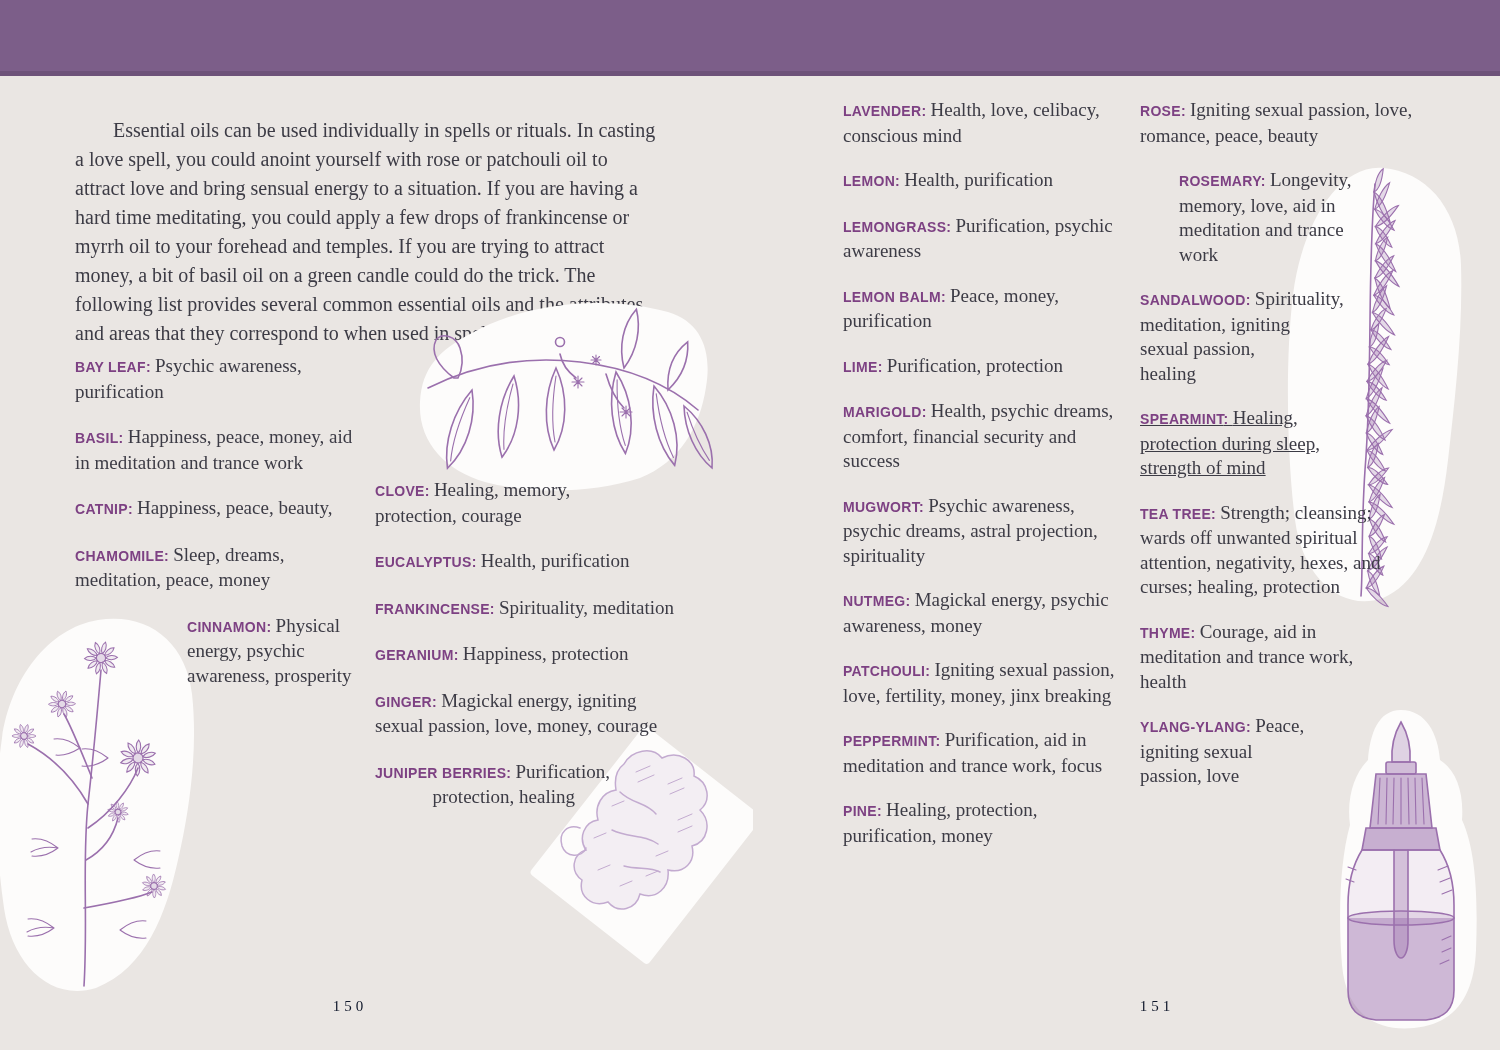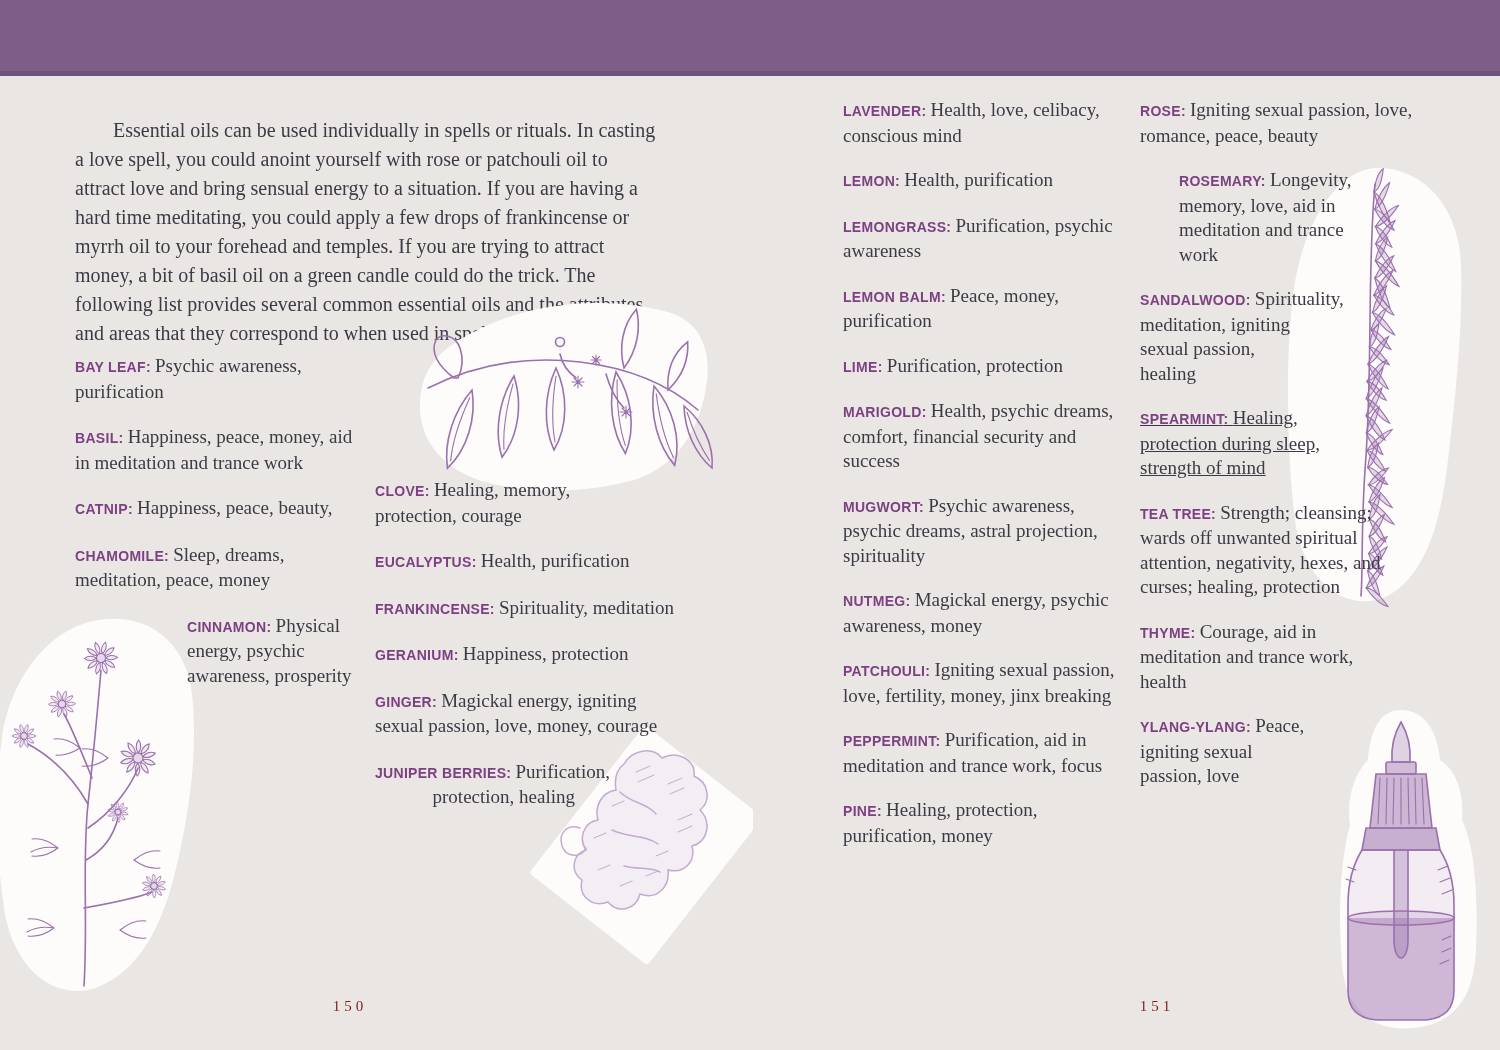--- a/index.html
+++ b/index.html
@@ -40,21 +40,21 @@
   #left-col2 .entry:nth-of-type(6){width:200px;text-align:right;}
   
   #right-col2 .entry:nth-of-type(2){width:206px;margin-left:39px;}
   #right-col2 .entry:nth-of-type(3){width:156px;}
   #right-col2 .entry:nth-of-type(4){width:190px;text-decoration:underline;}
   #right-col2 .entry:nth-of-type(5){width:258px;}
   #right-col2 .entry:nth-of-type(6){width:226px;}
   #right-col2 .entry:nth-of-type(7){width:130px;}
   .pagenum{
     position:absolute;top:998px;width:140px;text-align:center;
-    font-size:15px;letter-spacing:4px;color:#7f1d1d;z-index:2;
+    font-size:15px;letter-spacing:4px;color:#0f172a;z-index:2;
   }
   #pagenum-left{left:280px;}
   #pagenum-right{left:1087px;}
   .illu{position:absolute;z-index:1;}
   #illu-clove{left:410px;top:292px;}
   #illu-chamomile{left:-12px;top:608px;}
   #illu-ginger{left:528px;top:720px;}
   #illu-rosemary{left:1263px;top:150px;}
   #illu-bottle{left:1306px;top:700px;}
   .line{stroke:var(--ill,#9b70ad);fill:none;stroke-width:1.6;stroke-linecap:round;}

